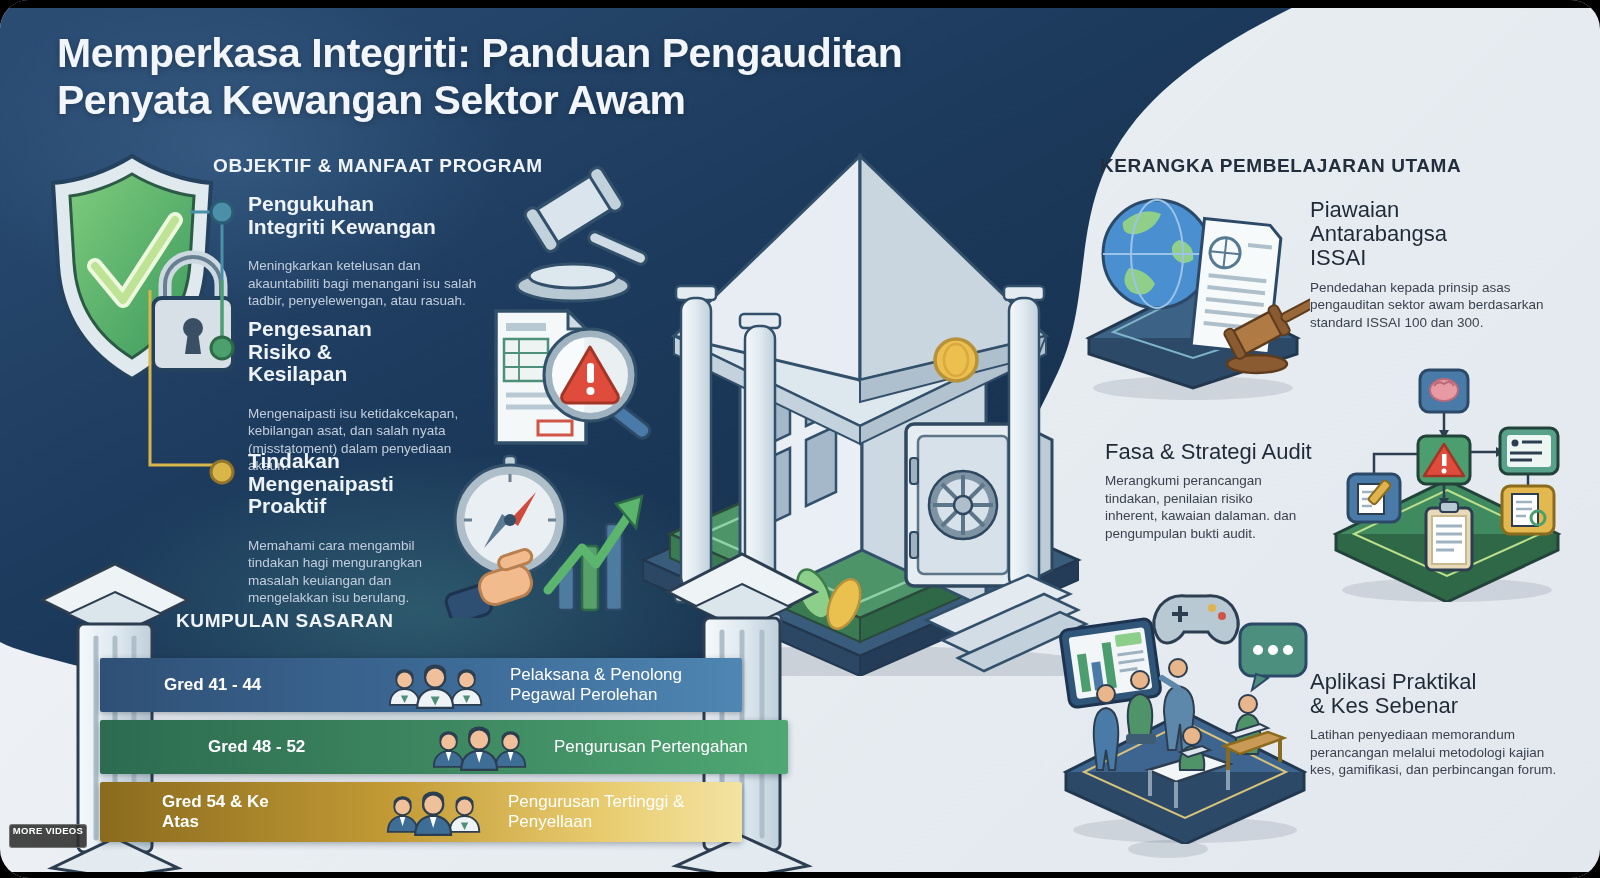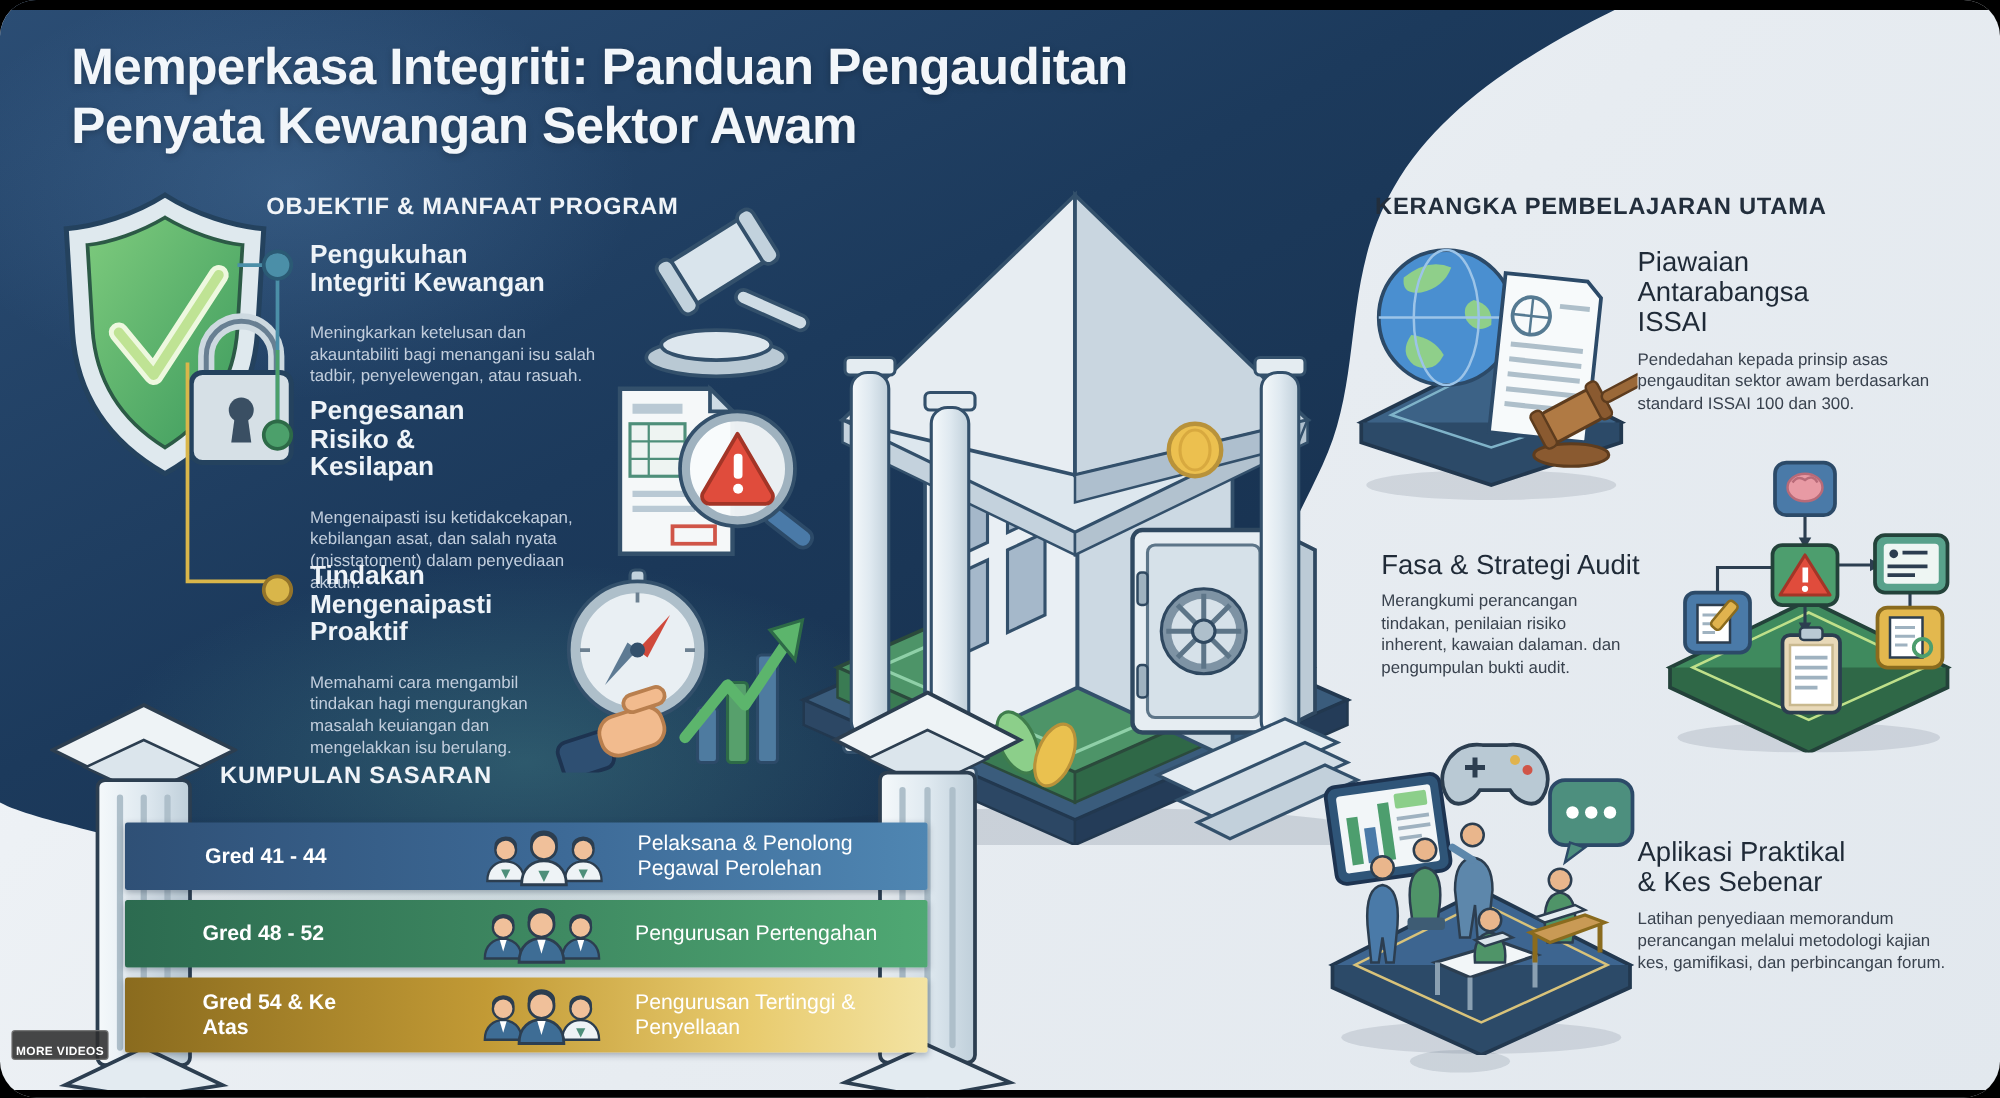--- a/index.html
+++ b/index.html
@@ -18,30 +18,30 @@
   
   .obj-title{color:#eef3f8;font-weight:bold;font-size:21px;line-height:1.08;}
   .obj-desc{color:#c2cedd;font-size:13.5px;line-height:1.28;margin-top:19px;}
   
   .fw-title{color:#1f2a37;font-weight:normal;font-size:22px;line-height:1.1;}
   .fw-desc{color:#39424e;font-size:13.5px;line-height:1.3;margin-top:8px;}
   
   .row{left:100px;width:642px;border-radius:2px;display:flex;align-items:center;
        box-shadow:0 2px 6px rgba(20,35,55,.35);}
   .row1{background:linear-gradient(90deg,#2f5076 0%,#3d6a97 55%,#4f86b2 100%);justify-content:center;}
-  .row2{background:linear-gradient(90deg,#2c6b50 0%,#3f8a62 55%,#4fa873 100%);}
+  .row2{background:linear-gradient(90deg,#2c6b50 0%,#3f8a62 55%,#4fa873 100%);padding-left:46px;}
   .row3{background:linear-gradient(90deg,#8a6b1e 0%,#c29a35 45%,#e8cb6e 78%,#f3e3a2 100%);}
   .grade{color:#fff;font-weight:bold;font-size:17px;line-height:1.15;width:108px;margin-left:62px;}
   .role{color:#fff;font-weight:normal;font-size:17px;line-height:1.15;width:230px;margin-left:18px;}
   .ppl{width:112px;height:50px;margin-left:108px;flex:none;}
   
   .more-btn{left:9px;top:824px;width:76px;height:22px;background:rgba(45,45,45,.88);
             border:1px solid rgba(150,150,150,.6);border-radius:3px;color:#fff;
             font-size:9.5px;font-weight:bold;letter-spacing:.3px;display:flex;
-            align-items:flex-end;justify-content:center;}
+            align-items:flex-start;justify-content:center;}
   svg{display:block;}
 </style>
 </head>
 <body>
 
 <div id="stage">
 
   <svg class="abs" style="left:0;top:0" width="1600" height="878" viewBox="0 0 1600 878">
     <defs>
       <linearGradient id="navg" x1="0" y1="0" x2="1" y2="1">

